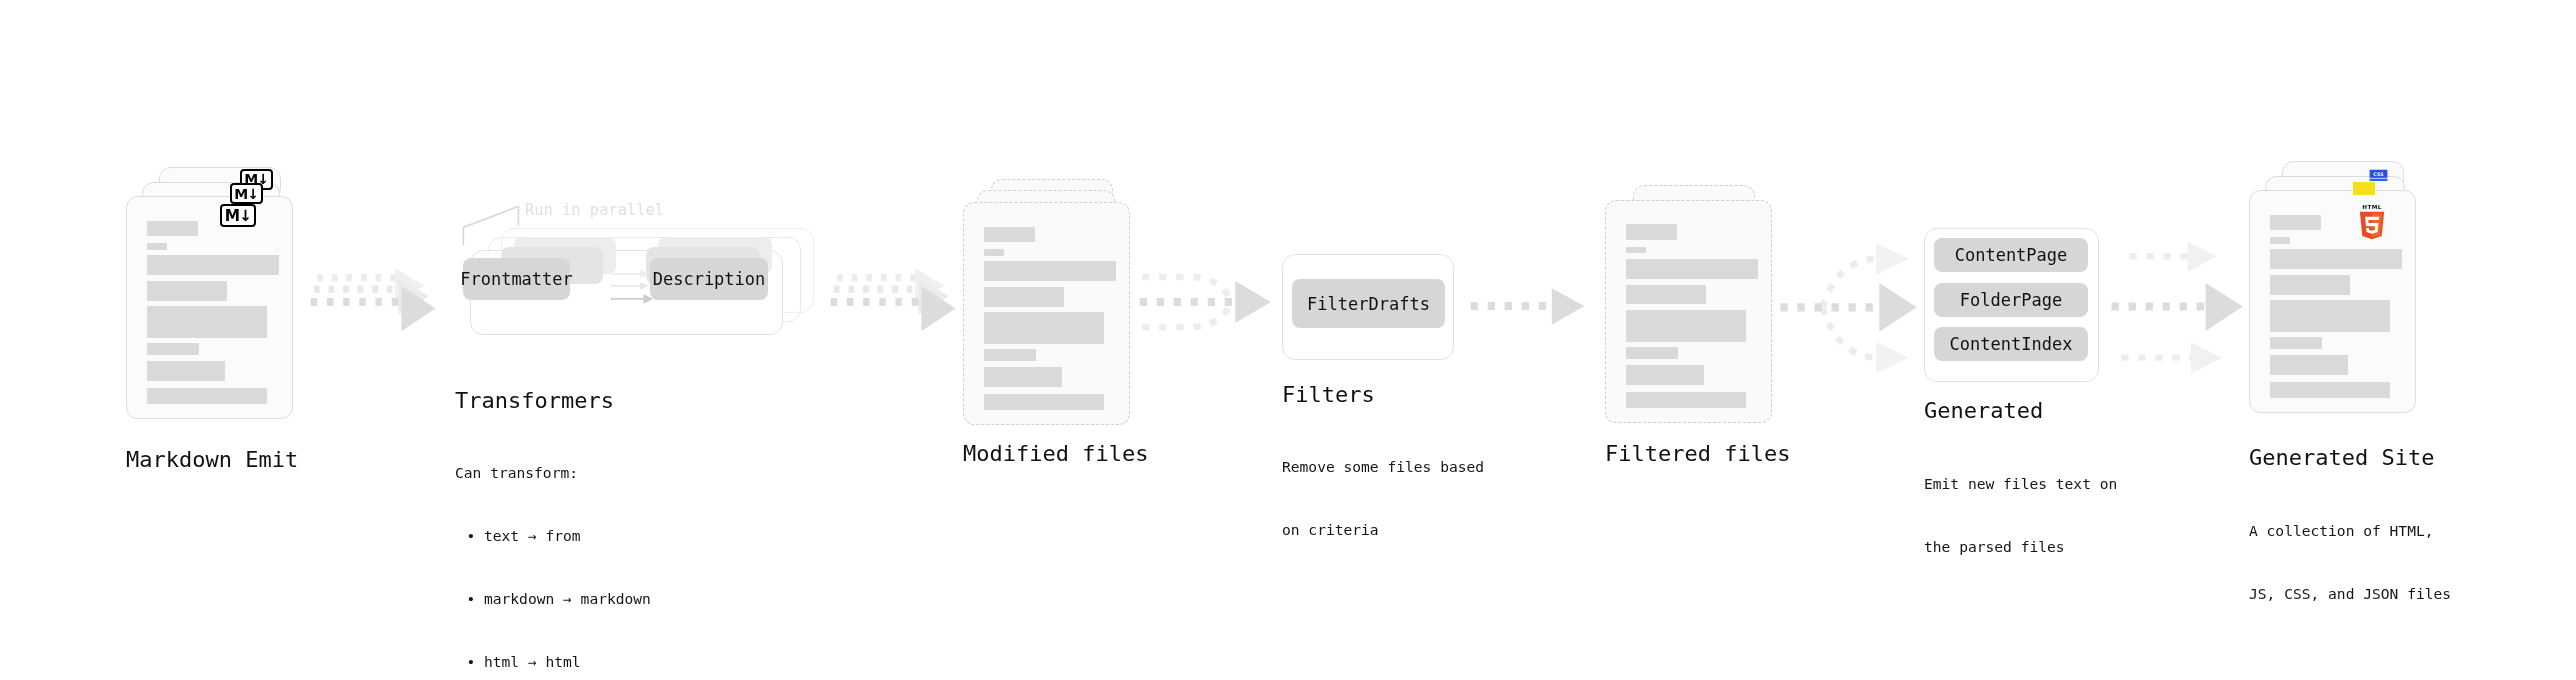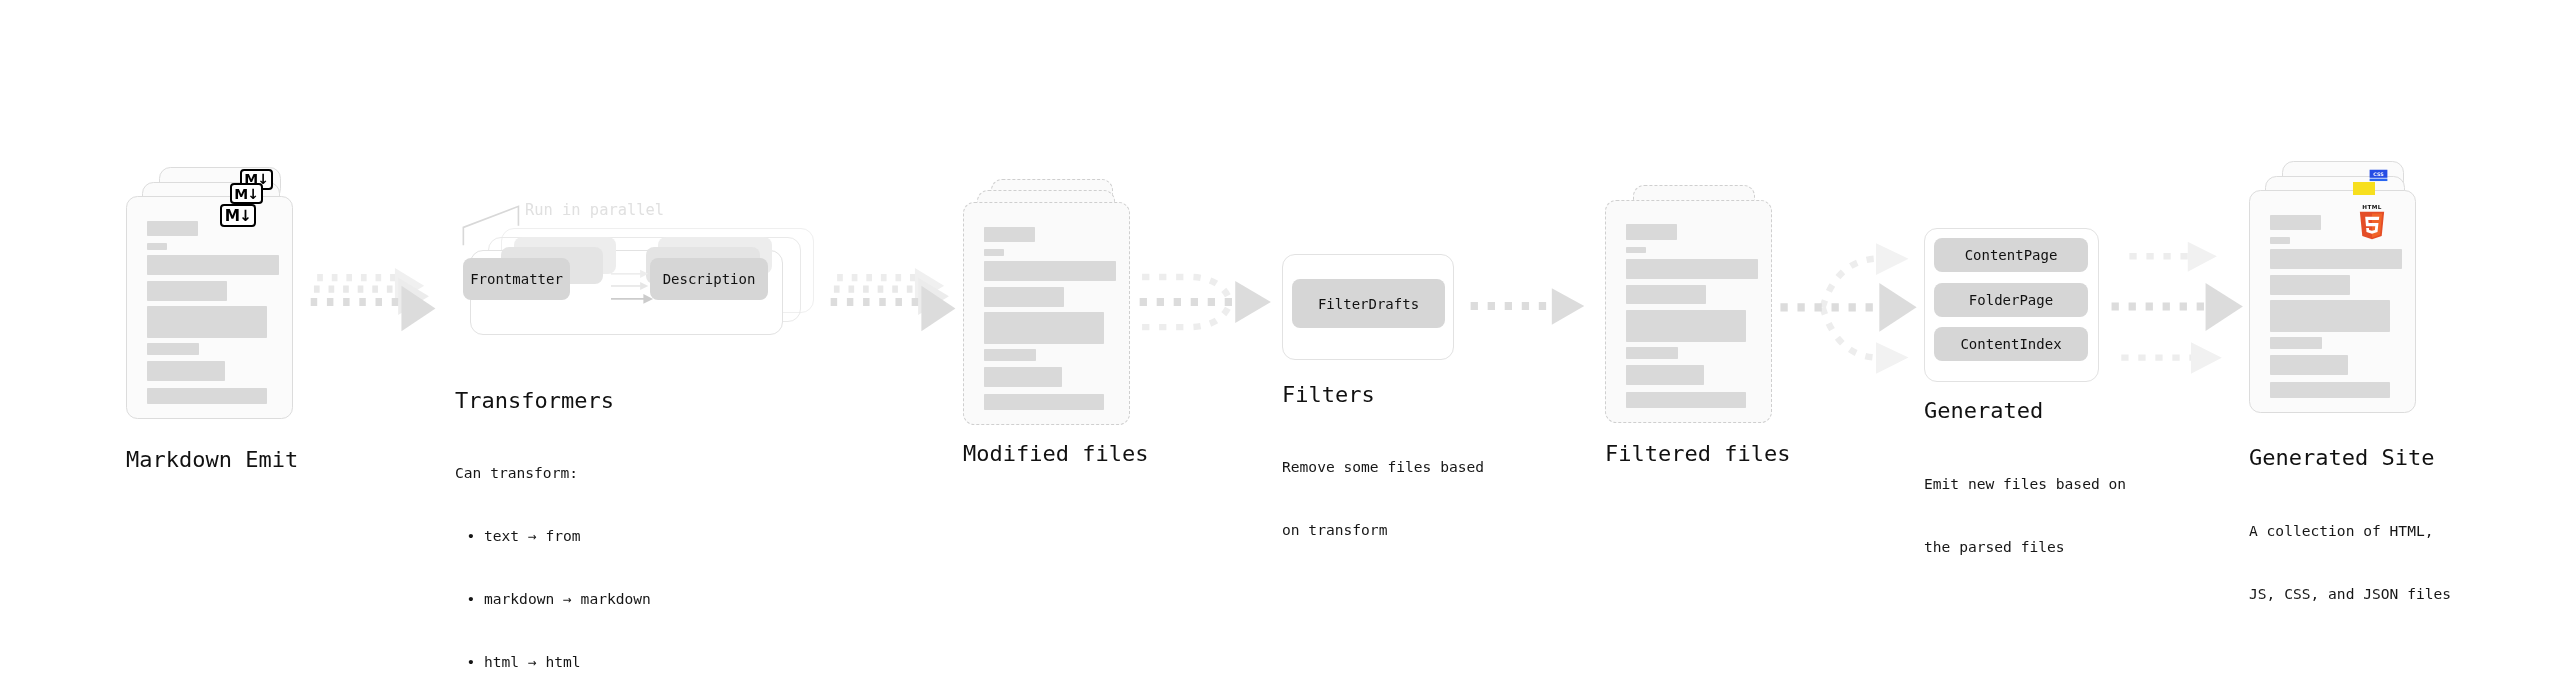--- a/index.html
+++ b/index.html
@@ -53,21 +53,21 @@
   }
   .gbox.ghost1{border-color:#efefef;background:transparent;}
   .gbox.ghost2{border-color:#e9e9e9;background:transparent;}
 
   .pill{
     position:absolute;
     box-sizing:border-box;
     border-radius:8.1px;
     background:#d6d6d6;
     display:flex;align-items:center;justify-content:center;
-    font-size:14px;
+    font-size:17px;
     color:#111;
     white-space:nowrap;
     font-family:"DejaVu Sans Mono","Liberation Mono",monospace;
   }
   .pill.g1{background:#ededed;}
   .pill.g2{background:#e4e4e4;}
 
   
   .title{
     position:absolute;
@@ -221,21 +221,21 @@
   </svg>
 
   <div class="gbox" style="left:1282px;top:254px;width:172px;height:106px;"></div>
   <div class="pill" style="left:1292px;top:279px;width:153px;height:49px;">
     <span>FilterDrafts</span>
   </div>
 
   <div class="title" style="left:1282px;top:382px;">Filters</div>
   <div class="caption" style="left:1282px;top:414px;">
     <span class="li">Remove some files based</span>
-    <span class="li">on transform</span>
+    <span class="li">on criteria</span>
   </div>
 
   <svg style="left:1469px;top:288px;width:138px;height:49px;" viewBox="0 0 170 60">
     <g stroke="#dcdcdc" stroke-width="10" stroke-dasharray="9 12" fill="none">
       <line x1="2" y1="22" x2="108" y2="22"></line>
     </g>
     <polygon points="102,0 142,22 102,45" fill="#dcdcdc"></polygon>
   </svg>
 
   <div class="filestack" style="left:1605px;top:185px;width:187px;height:260px;">
@@ -273,21 +273,21 @@
   </div>
   <div class="pill" style="left:1934px;top:283px;width:154px;height:34px;">
     <span>FolderPage</span>
   </div>
   <div class="pill" style="left:1934px;top:327px;width:154px;height:34px;">
     <span>ContentIndex</span>
   </div>
 
   <div class="title" style="left:1924px;top:398px;">Generated</div>
   <div class="caption" style="left:1924px;top:431px;">
-    <span class="li">Emit new files based on</span>
+    <span class="li">Emit new files text on</span>
     <span class="li">the parsed files</span>
   </div>
 
   <svg style="left:2103px;top:232px;width:163px;height:154px;" viewBox="0 0 200 190">
     <g stroke="#ededed" stroke-width="8" stroke-dasharray="9 12" fill="none">
       <line x1="32" y1="30" x2="108" y2="30"></line>
     </g>
     <polygon points="104,12 140,30 104,49" fill="#f1f1f1"></polygon>
     <g stroke="#dcdcdc" stroke-width="10" stroke-dasharray="9 12" fill="none">
       <line x1="10" y1="92" x2="132" y2="92"></line>

